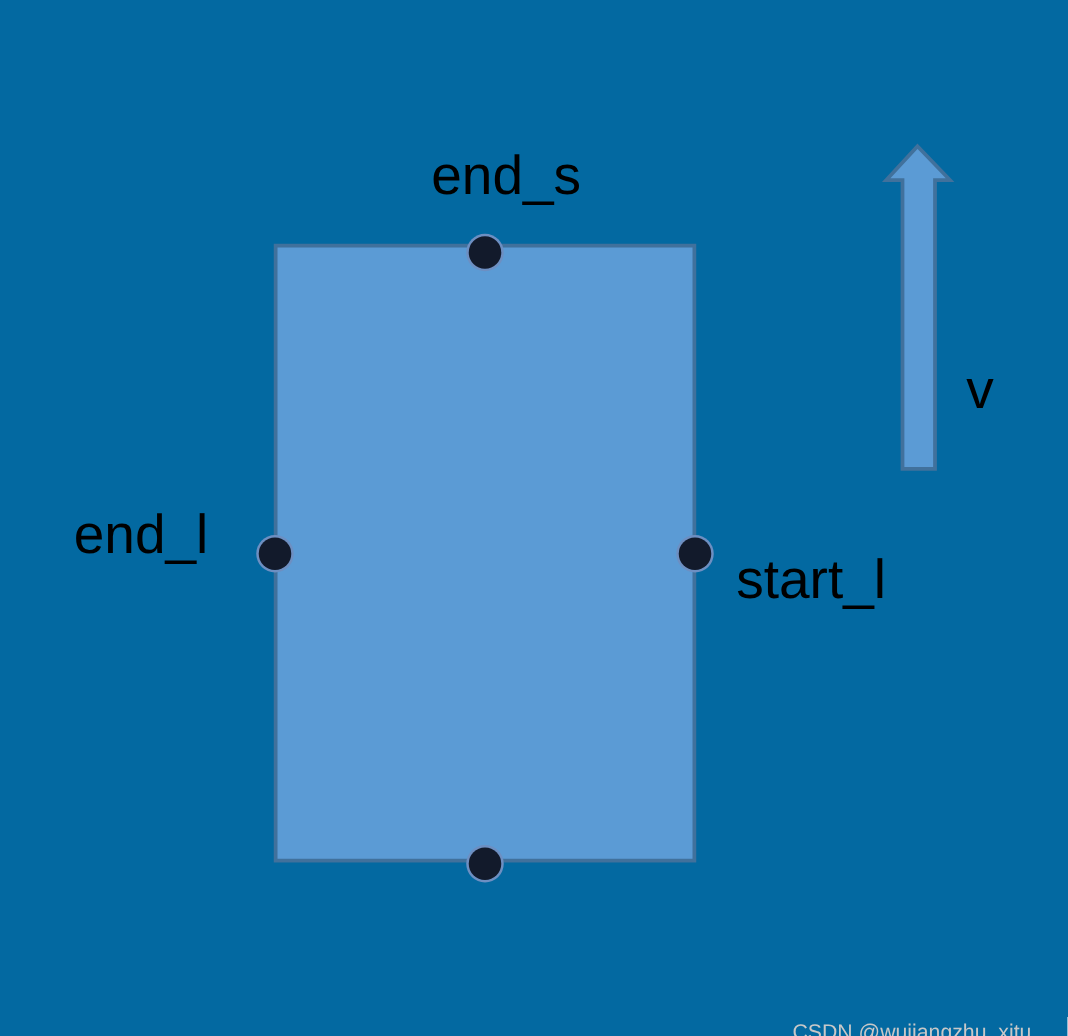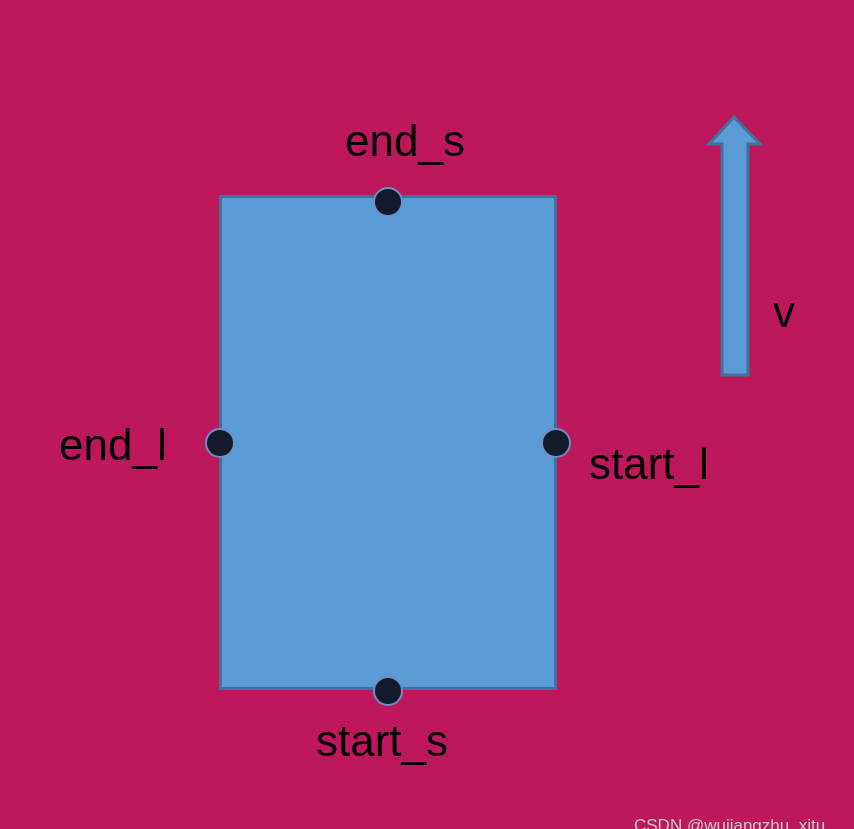--- a/index.html
+++ b/index.html
@@ -7,21 +7,21 @@
     padding: 0;
     background: #ffffff;
   }
   body {
     font-family: "Liberation Sans", sans-serif;
   }
   #canvas {
     position: relative;
     width: 854px;
     height: 829px;
-    background: #be185d;
+    background: #0369a1;
     overflow: hidden;
   }
   #diagram-svg {
     position: absolute;
     left: 0;
     top: 0;
     width: 854px;
     height: 829px;
   }
   .label {
@@ -36,21 +36,21 @@
   #label-end-s {
     left: 345px;
     top: 119px;
   }
   #label-start-s {
     left: 316px;
     top: 719px;
   }
   #label-end-l {
     left: 59px;
-    top: 423px;
+    top: 406px;
     text-align: center;
   }
   #label-start-l {
     left: 589px;
     top: 419px;
     margin-top: 23px;
   }
   #label-v {
     left: 773px;
     top: 290px;
@@ -94,21 +94,20 @@
 
     <g>
       <circle cx="556" cy="443" r="15" fill="#6D8FC2"></circle>
       <circle cx="556" cy="443" r="13" fill="#121A2B"></circle>
     </g>
 
   </svg>
 
   <div class="label" id="label-end-s">end_s</div>
 
-  <div class="label" id="label-start-s">start_s</div>
 
   <div class="label" id="label-end-l">end_l</div>
 
   <div class="label" id="label-start-l">start_l</div>
 
   <div class="label" id="label-v">v</div>
 
   <div id="watermark">CSDN @wujiangzhu_xjtu</div>
 
 </div>

